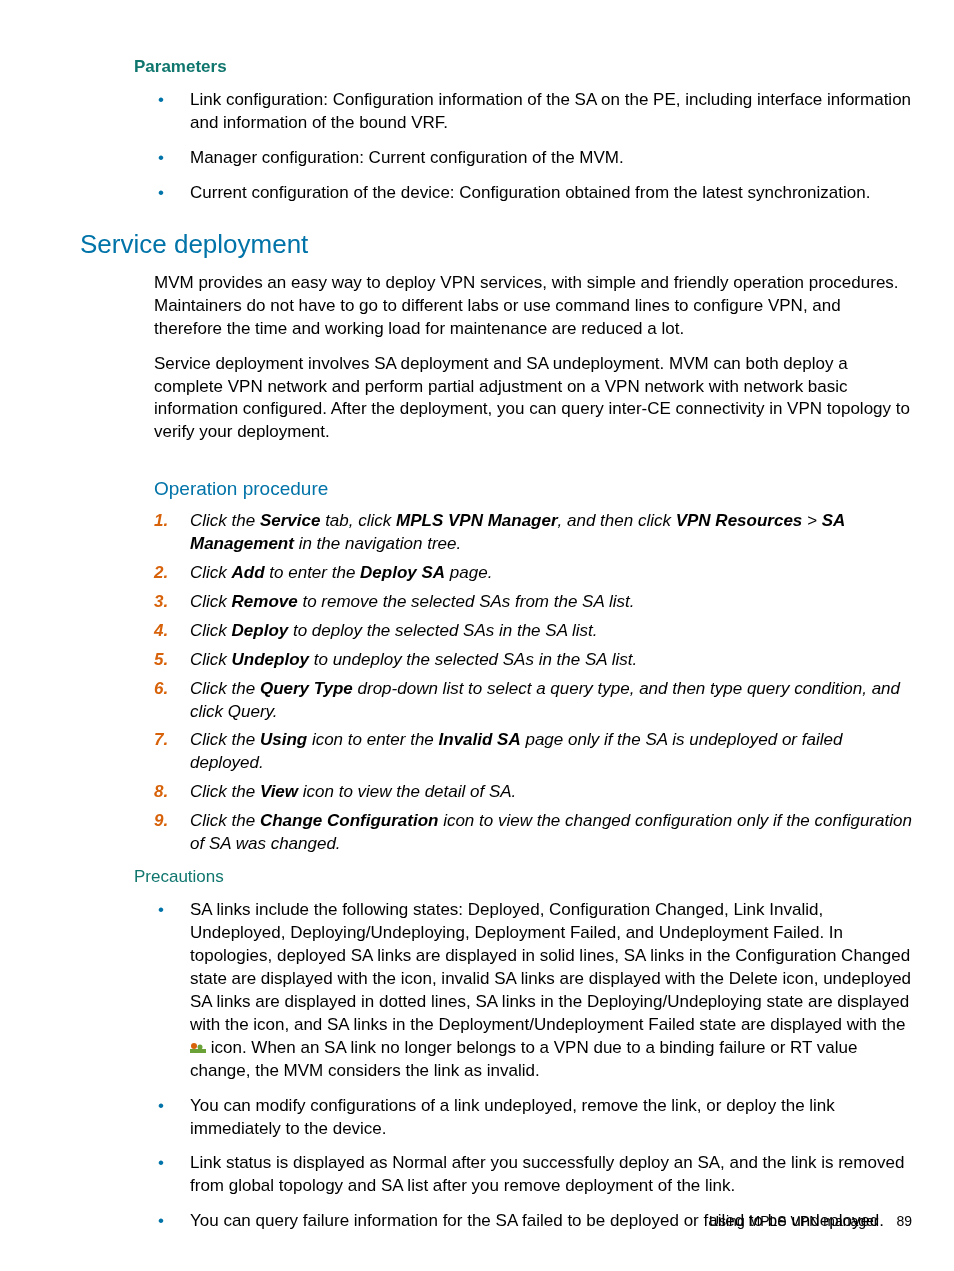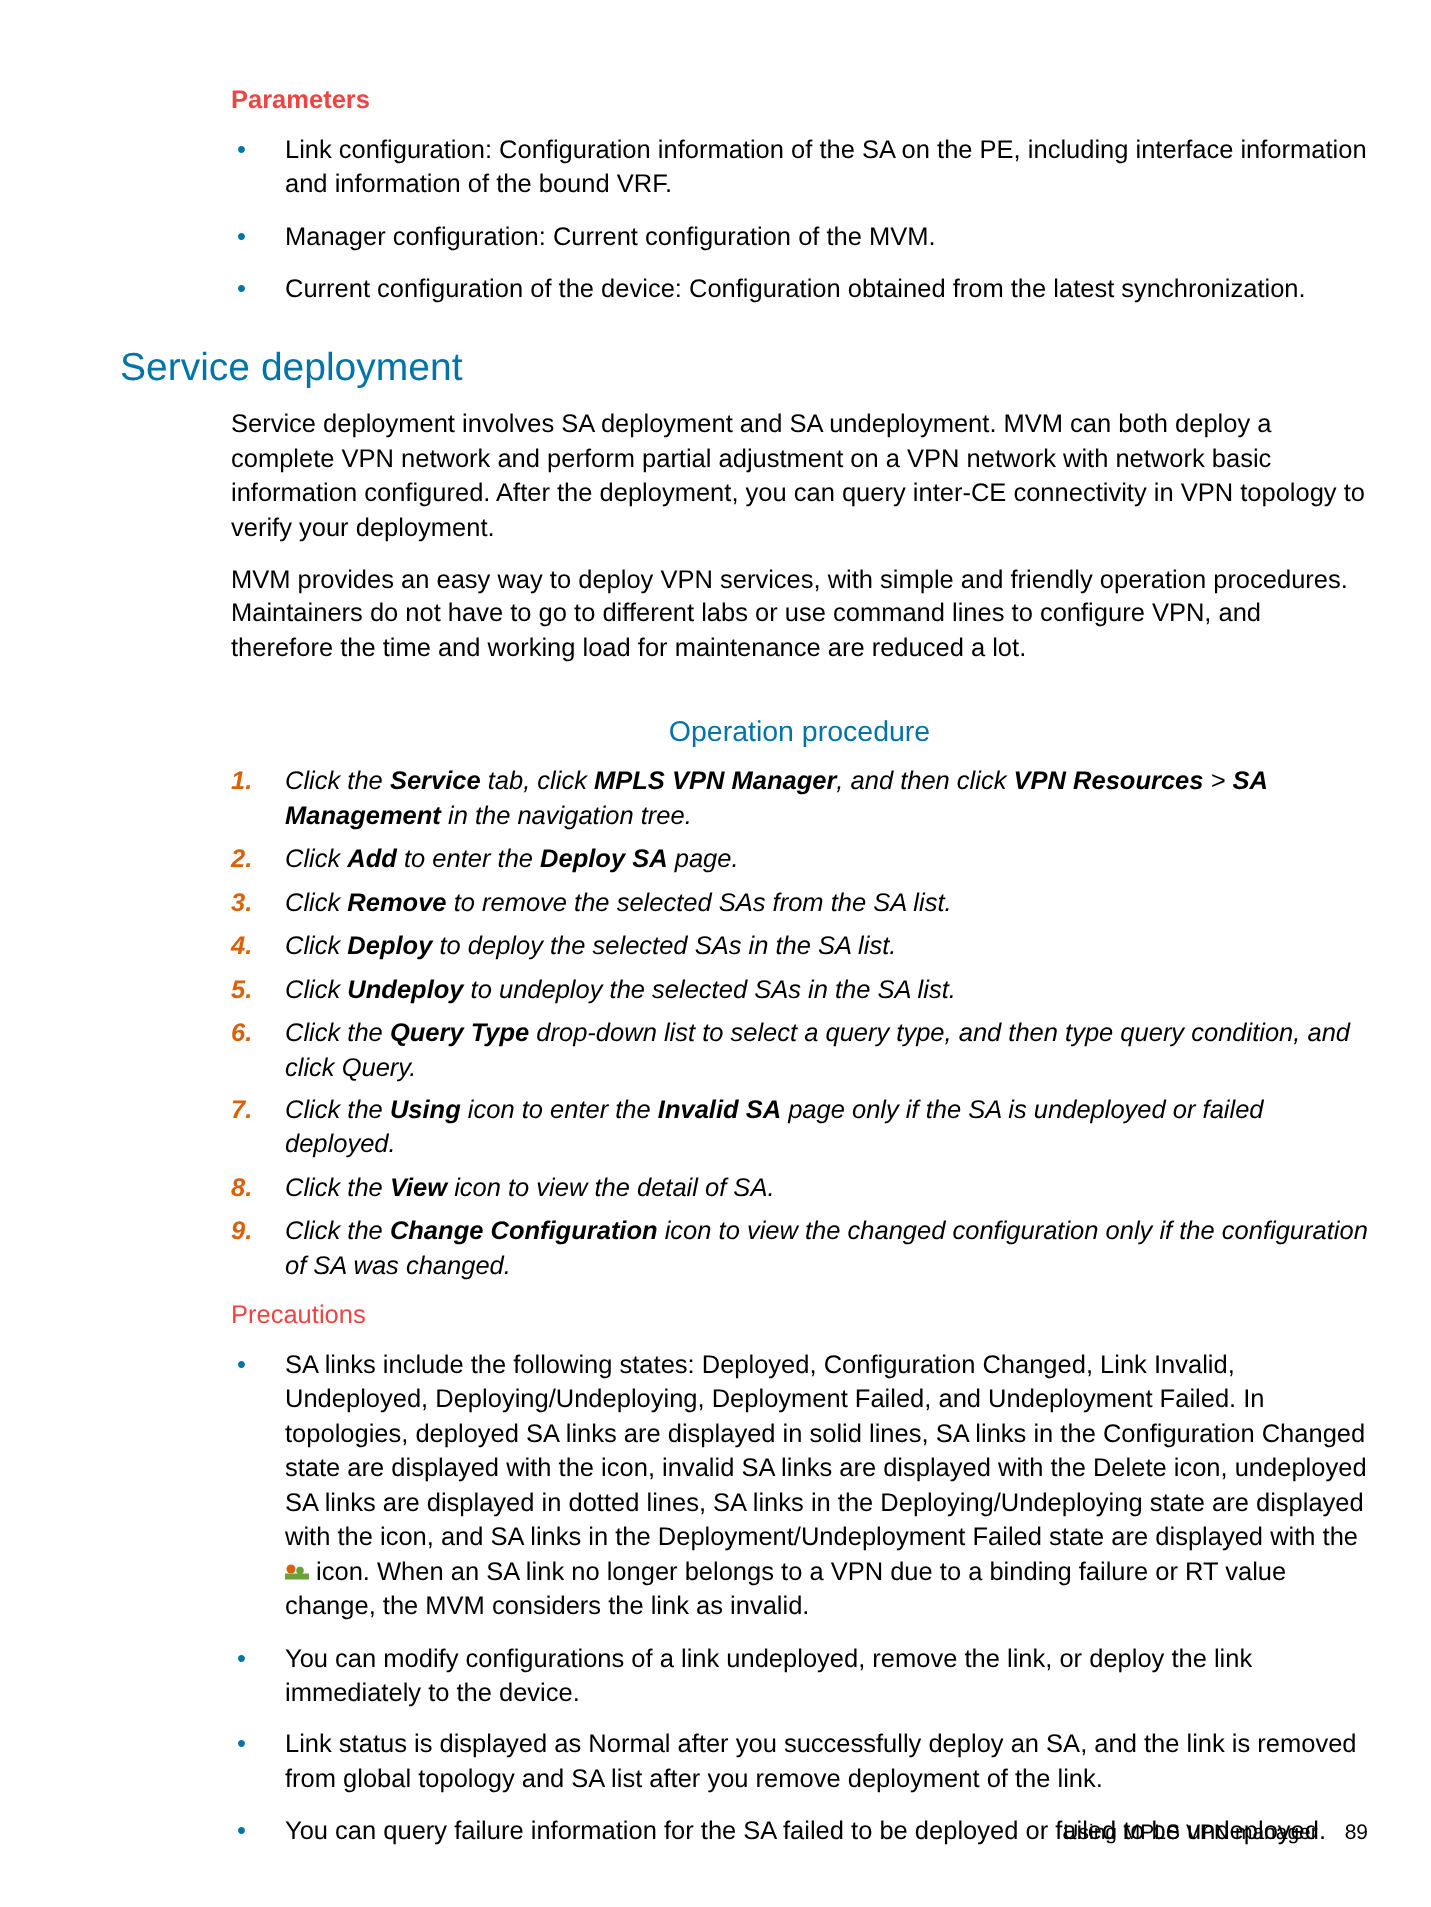--- a/index.html
+++ b/index.html
@@ -14,40 +14,39 @@
   .page {
     width: 954px;
     height: 1271px;
     position: relative;
     box-sizing: border-box;
     padding: 50px 42px 0 80px;
     font-size: 17px;
     line-height: 1.35;
   }
   .section-title {
-    color: #ef4444;
+    color: #0f766e;
     font-size: 17px;
     font-weight: normal;
-    margin: 6px 0 10px 74px;
+    margin: 6px 0 10px 54px;
   }
   .section-title.bold {
     font-weight: bold;
   }
   .h2 {
     color: #0073a8;
     font-size: 26px;
     font-weight: normal;
     margin: 22px 0 10px 0;
   }
   .h3 {
     color: #0073a8;
     font-size: 19px;
     font-weight: normal;
     margin: 32px 0 8px 74px;
-    text-align: center;
   }
   .body-p {
     margin: 0 0 12px 74px;
   }
   ul.bullets {
     list-style: none;
     margin: 0 0 10px 74px;
     padding: 0;
   }
   ul.bullets > li {
@@ -106,22 +105,22 @@
 <div class="page">
 
   <div class="section-title bold">Parameters</div>
   <ul class="bullets">
     <li><span>Link configuration: Configuration information of the SA on the PE, including interface information and information of the bound VRF.</span></li>
     <li><span>Manager configuration: Current configuration of the MVM.</span></li>
     <li><span>Current configuration of the device: Configuration obtained from the latest synchronization.</span></li>
   </ul>
 
   <div class="h2">Service deployment</div>
+  <p class="body-p">MVM provides an easy way to deploy VPN services, with simple and friendly operation procedures. Maintainers do not have to go to different labs or use command lines to configure VPN, and therefore the time and working load for maintenance are reduced a lot.</p>
   <p class="body-p">Service deployment involves SA deployment and SA undeployment. MVM can both deploy a complete VPN network and perform partial adjustment on a VPN network with network basic information configured. After the deployment, you can query inter-CE connectivity in VPN topology to verify your deployment.</p>
-  <p class="body-p">MVM provides an easy way to deploy VPN services, with simple and friendly operation procedures. Maintainers do not have to go to different labs or use command lines to configure VPN, and therefore the time and working load for maintenance are reduced a lot.</p>
 
   <div class="h3">Operation procedure</div>
   <ol class="steps">
     <li>
       <span>Click the </span><b>Service</b><span> tab, click </span><b>MPLS VPN Manager</b><span>, and then click </span><b>VPN Resources</b><span> &gt; </span><b>SA Management</b><span> in the navigation tree.</span>
     </li>
     <li>
       <span>Click </span><b>Add</b><span> to enter the </span><b>Deploy SA</b><span> page.</span>
     </li>
     <li>

